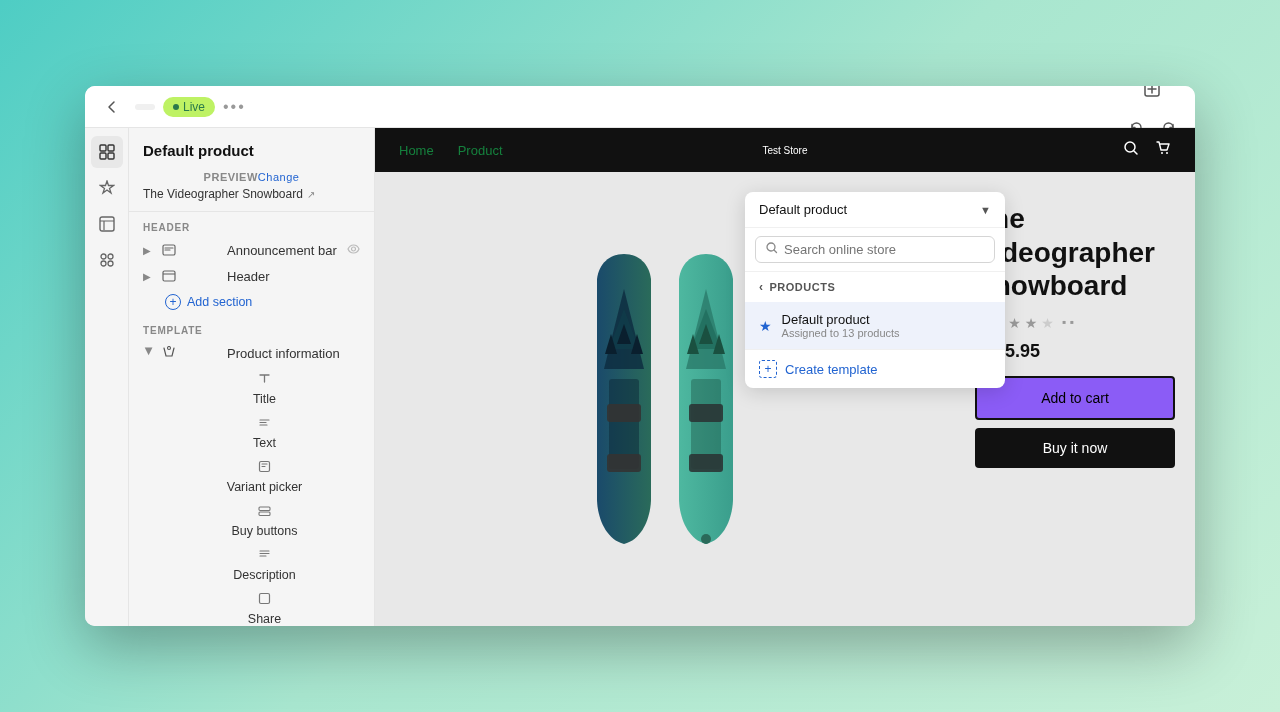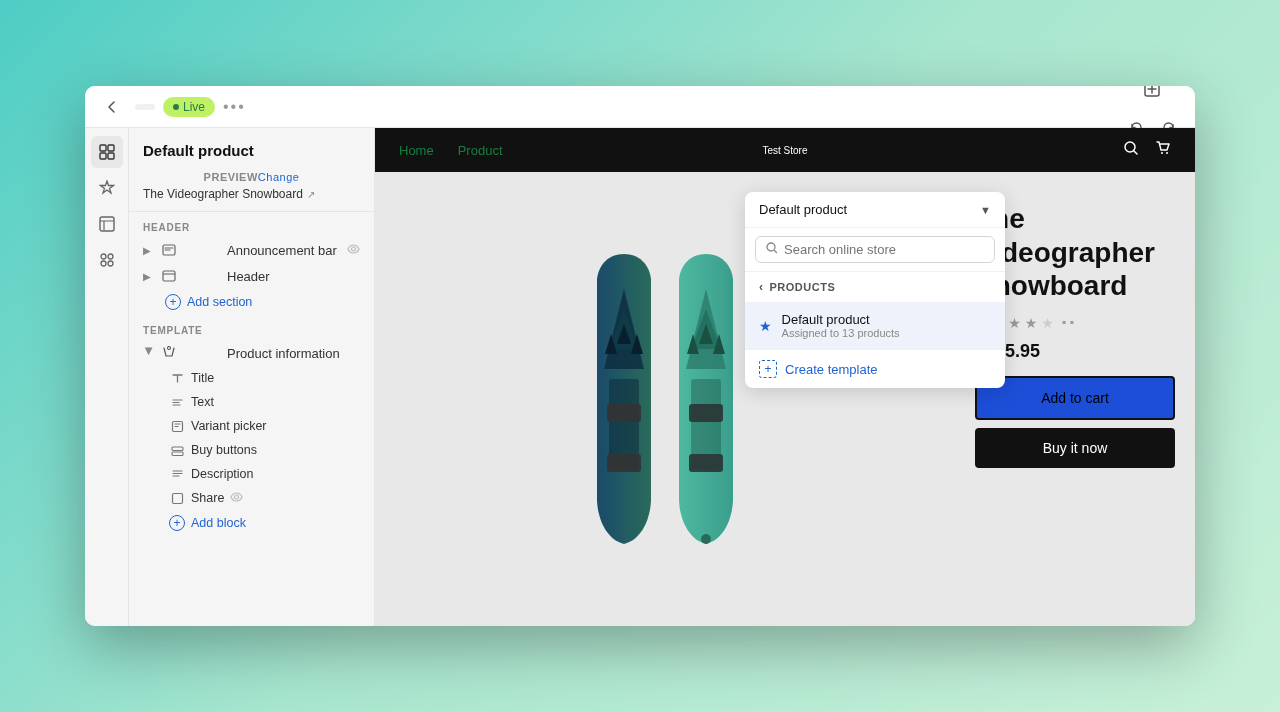--- a/index.html
+++ b/index.html
@@ -206,20 +206,21 @@
     }
 
     .tree-child {
       display: flex;
       align-items: center;
       padding: 4px 14px 4px 40px;
       gap: 6px;
       cursor: pointer;
       font-size: 12.5px;
       color: #333;
+      flex-direction: column;
     }
     .tree-child .item-icon {
       width: 16px; height: 16px;
       display: flex; align-items: center; justify-content: center;
       color: #777;
     }
 
     .add-section-btn, .add-block-btn {
       display: flex;
       align-items: center;
@@ -303,21 +304,21 @@
     .product-price {
       font-size: 18px;
       font-weight: 600;
       color: #111;
       margin-bottom: 14px;
     }
     .add-to-cart-btn {
       width: 100%;
       padding: 12px;
       border: 2px solid #111;
-      background: #1d4ed8;
+      background: #8b5cf6;
       font-size: 14px;
       font-weight: 500;
       border-radius: 4px;
       cursor: pointer;
       margin-bottom: 8px;
     }
     .buy-now-btn {
       width: 100%;
       padding: 12px;
       background: #111;

